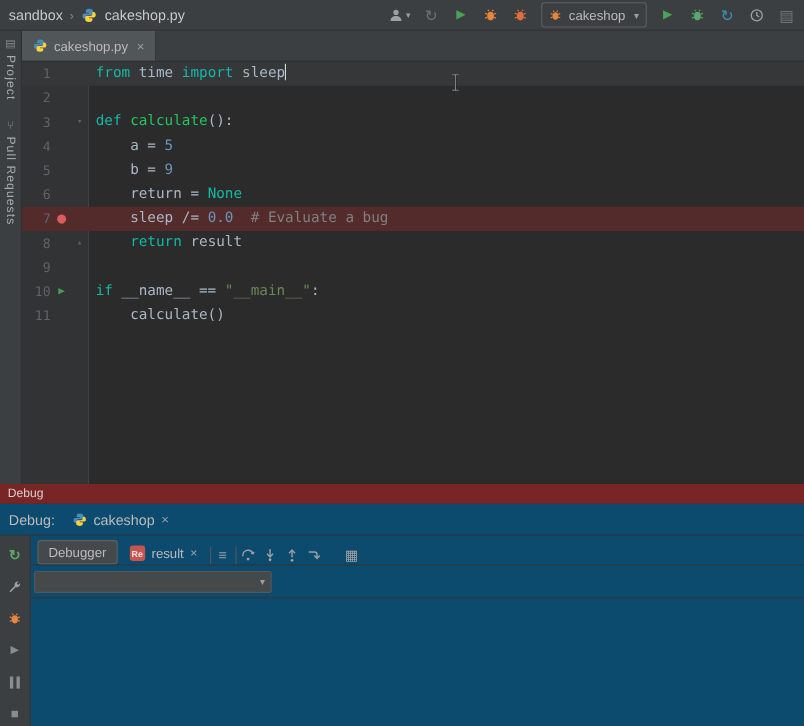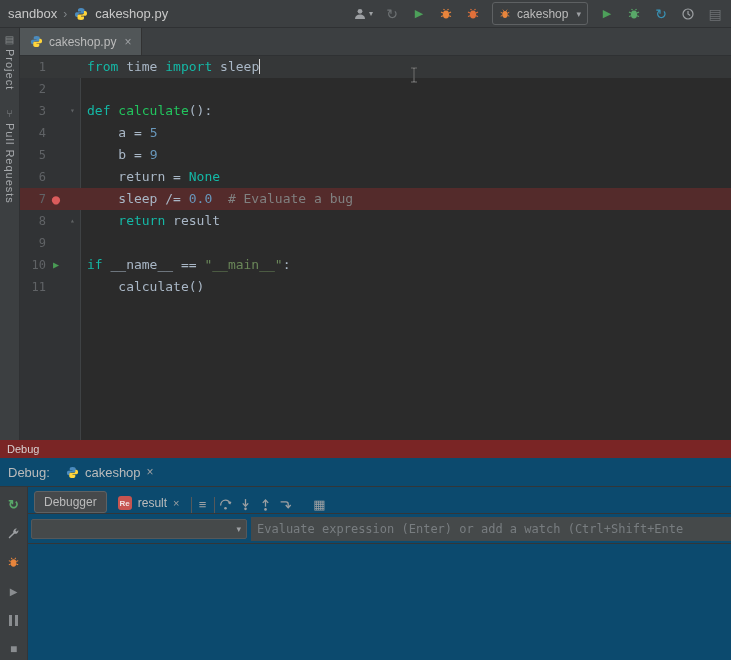--- a/index.html
+++ b/index.html
@@ -426,21 +426,20 @@
           <path d="M6.2 6.5L8.5 9l2.3-2.5"></path>
         </svg>
     </span>
     <span class="row-icon" style="margin-left:14px;">▦</span>
   </div>
 
   <div class="dbg-row-c">
     <div class="frames-combo">
       <span class="chev">▾</span>
     </div>
-    <input class="eval-input" type="text" value="" placeholder="Evaluate expression (Enter) or add a watch (Ctrl+Shift+Ente" style="">
   </div>
 </section>
 
 <div class="ibeam">
   <svg width="12" height="18" viewBox="0 0 12 18">
       <g stroke="#1b1b1b" stroke-width="1.6">
         <line x1="3" y1="2" x2="9" y2="2"></line>
         <line x1="3" y1="16" x2="9" y2="16"></line>
         <line x1="6" y1="2" x2="6" y2="16"></line>
       </g>

